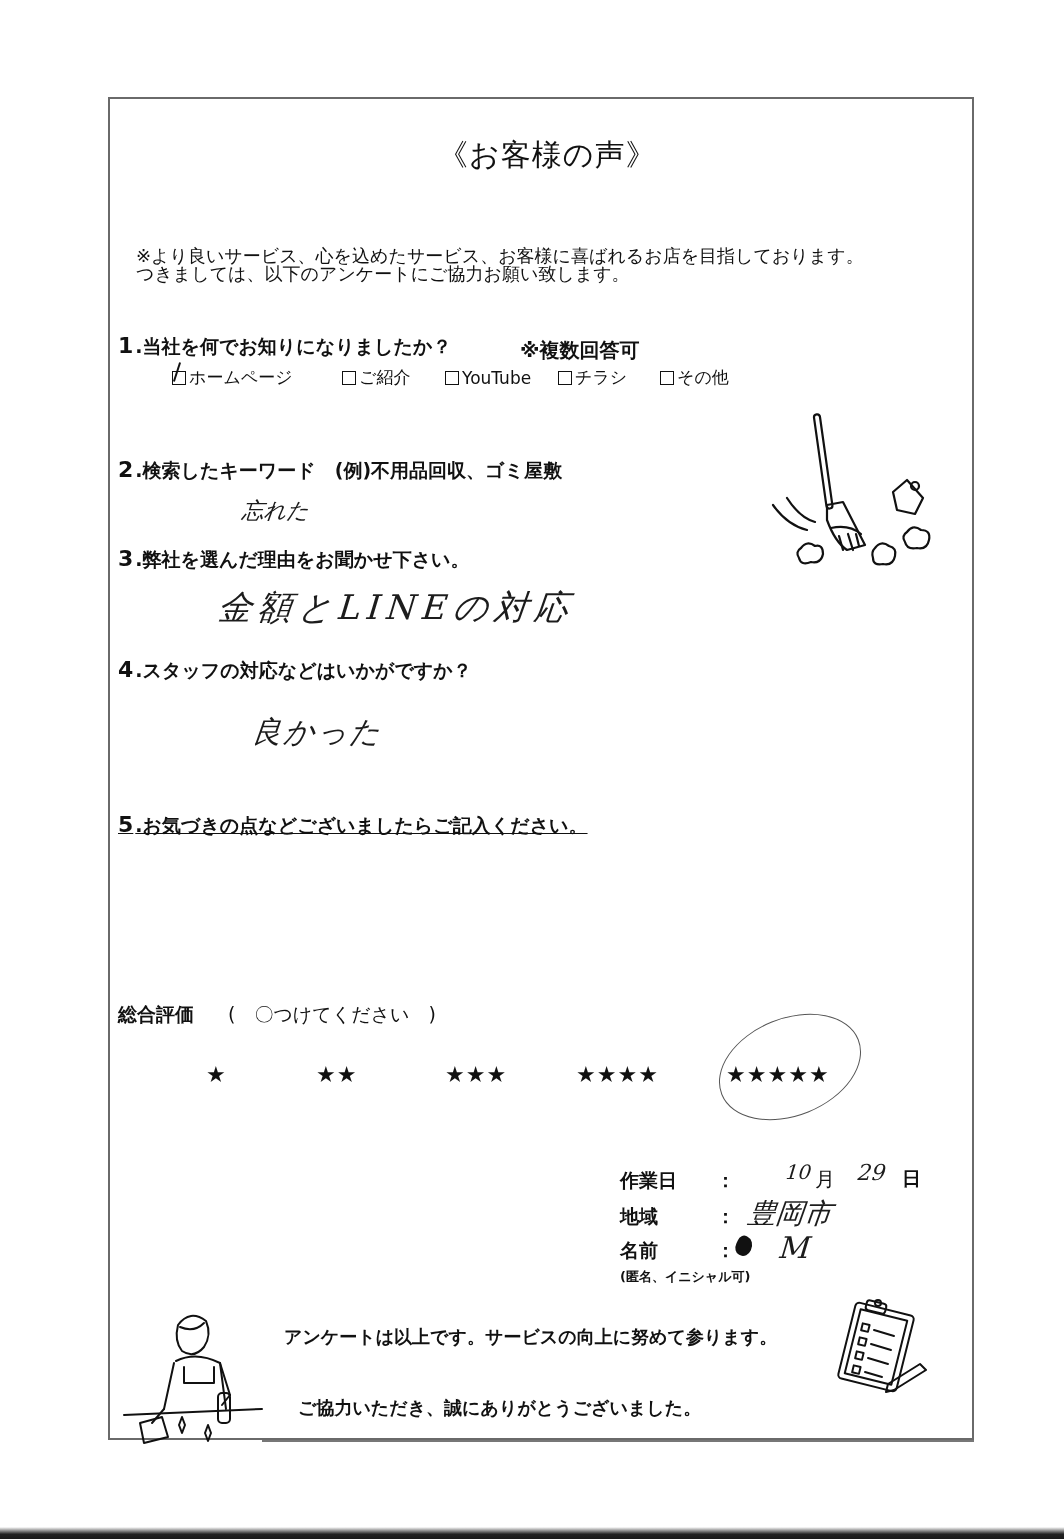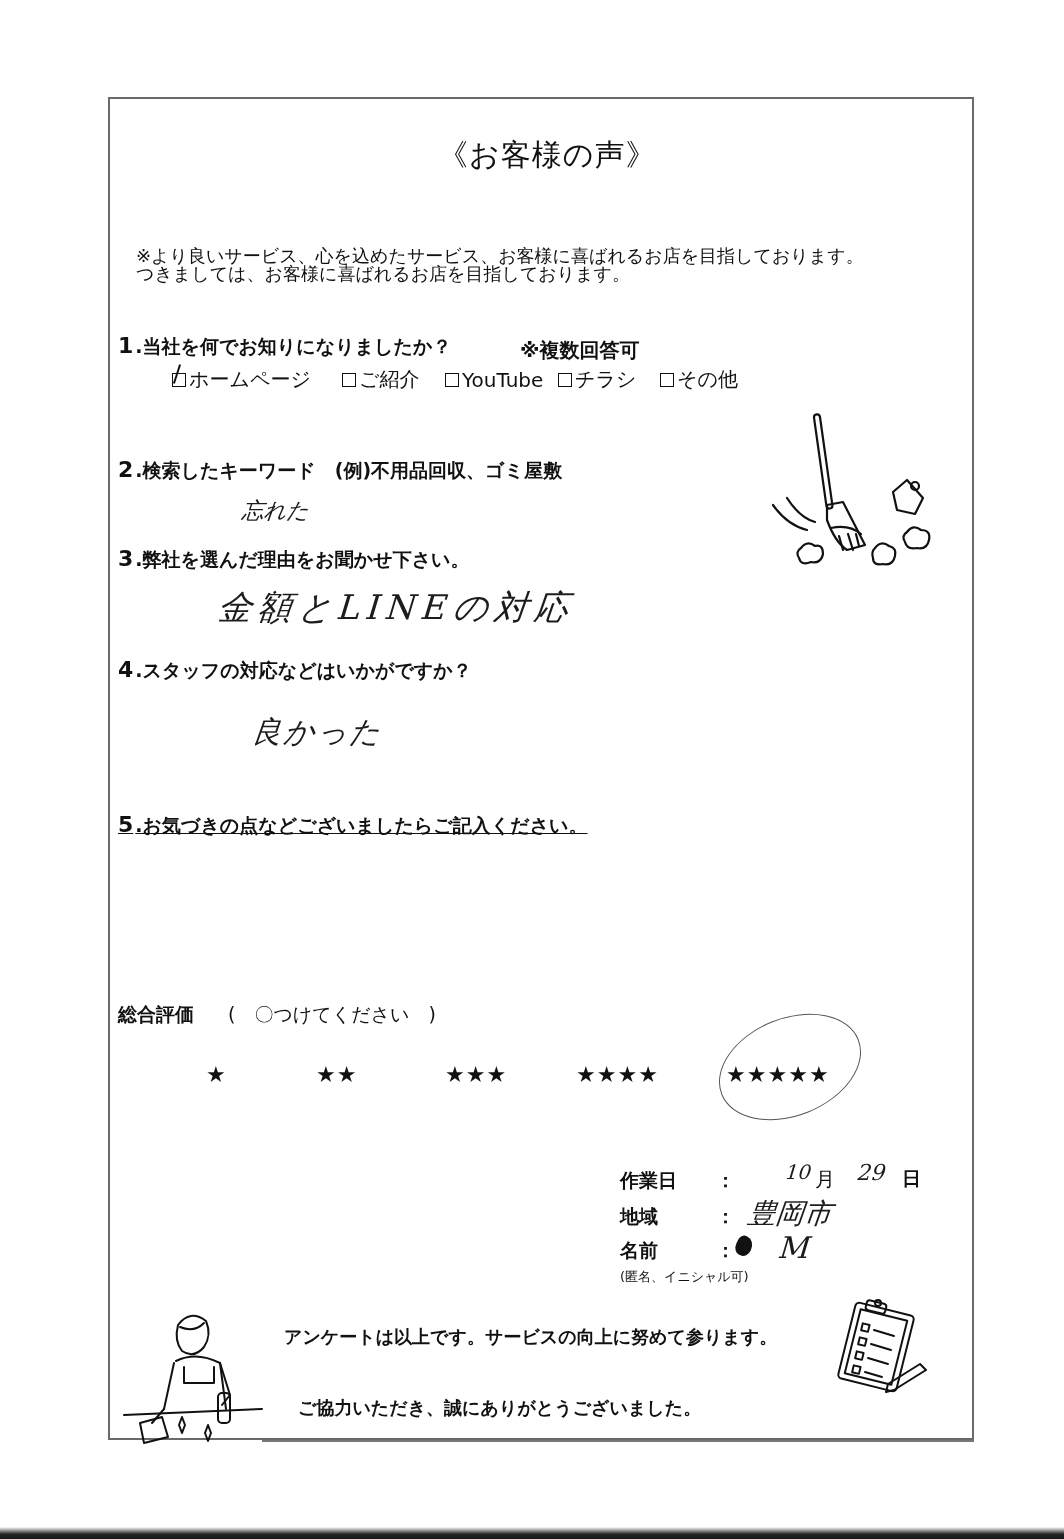--- a/index.html
+++ b/index.html
@@ -16,21 +16,21 @@
   .frame {
     position:absolute; left:108px; top:97px; width:866px; height:1343px;
     border:2px solid #6a6a6a; box-sizing:border-box;
   }
   .abs { position:absolute; white-space:nowrap; }
   .title { left:438px; top:135px; font-size:30px; letter-spacing:1px;font-family:Liberation Mono, monospace; }
   .intro { font-size:18px; left:136px; }
   .q { font-size:19px; font-weight:bold; left:118px;text-align:center; }
   .q .num { font-size:22px; margin-right:2px; }
   .multi { font-size:20px; font-weight:bold; left:520px; top:337px; }
-  .opts { top:366px; left:172px; font-size:20px; display:flex; gap:0; }
+  .opts { top:366px; left:172px; font-size:17px; display:flex; gap:0; }
   .opt { display:inline-flex; align-items:center; }
   .box {
     display:inline-block; width:12px; height:12px; border:1.5px solid #111;
     margin-right:3px; position:relative;
   }
   .box.checked::after {
     content:""; position:absolute; left:3px; top:-10px; width:2px; height:20px;
     background:#111; transform:rotate(18deg);
   }
   .hand {
@@ -52,21 +52,21 @@
   }
 </style>
 </head>
 <body>
 
 <div class="frame"></div>
 
 <div class="abs title">《お客様の声》</div>
 
 <div class="abs intro" style="top:228px;margin-top:16px;">※より良いサービス、心を込めたサービス、お客様に喜ばれるお店を目指しております。</div>
-<div class="abs intro" style="top:262px;">つきましては、お客様に喜ばれるお店を目指しております。</div>
+<div class="abs intro" style="top:262px;">つきましては、以下のアンケートにご協力お願い致します。</div>
 
 <div class="abs q" style="top:333px;">
   <span class="num">1</span><span>.当社を何でお知りになりましたか？</span>
 </div>
 <div class="abs multi">※複数回答可</div>
 <div class="abs opts">
   <label class="opt" style="width:170px;">
       <span class="box checked"></span>
       <span>ホームページ</span>
     </label>
@@ -140,21 +140,21 @@
 <div class="abs" style="left:902px; top:1166px; font-size:19px; font-weight:bold;">日</div>
 
 <div class="abs info-label" style="top:1204px;">地域</div>
 <div class="abs colon" style="top:1204px;">：</div>
 <div class="abs hand" style="left:748px; top:1195px; font-size:28px;">豊岡市</div>
 
 <div class="abs info-label" style="top:1238px;">名前</div>
 <div class="abs colon" style="top:1238px;">：</div>
 <div class="abs" style="left:736px; top:1236px; width:16px; height:20px; background:#111; border-radius:40% 60% 50% 50%; transform:rotate(25deg);"></div>
 <div class="abs hand" style="left:780px; top:1230px; font-size:30px;">M</div>
-<div class="abs" style="left:620px; top:1268px; font-size:13px; font-weight:normal;">(匿名、イニシャル可)</div>
+<div class="abs" style="left:620px; top:1268px; font-size:13px; font-weight:bold;">(匿名、イニシャル可)</div>
 
 <svg class="abs" style="left:122px; top:1305px;" width="145" height="140" viewBox="0 0 145 140">
   <g fill="none" stroke="#111" stroke-width="2" stroke-linecap="round" stroke-linejoin="round">
     <path d="M56 20 q12 -16 28 -4 q6 14 -2 26 q-10 12 -22 4 q-8 -10 -4 -26z"></path>
     <path d="M58 22 q14 6 24 -4"></path>
     <path d="M52 58 L42 104 M98 58 L108 90"></path>
     <path d="M54 56 q20 -10 44 2 L104 104"></path>
     <path d="M62 62 L62 78 L92 78 L92 62"></path>
     <path d="M42 104 L30 118 M108 90 L100 100"></path>
     <path d="M2 110 L140 104"></path>

